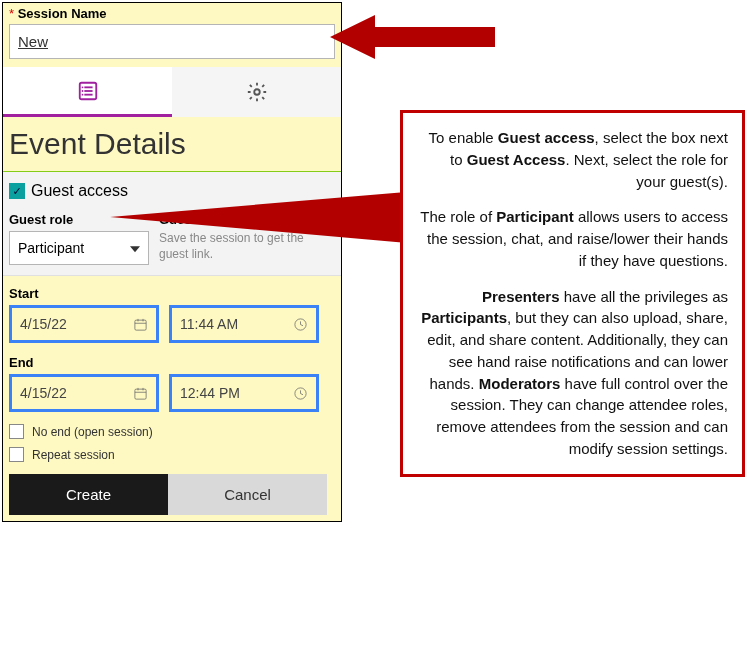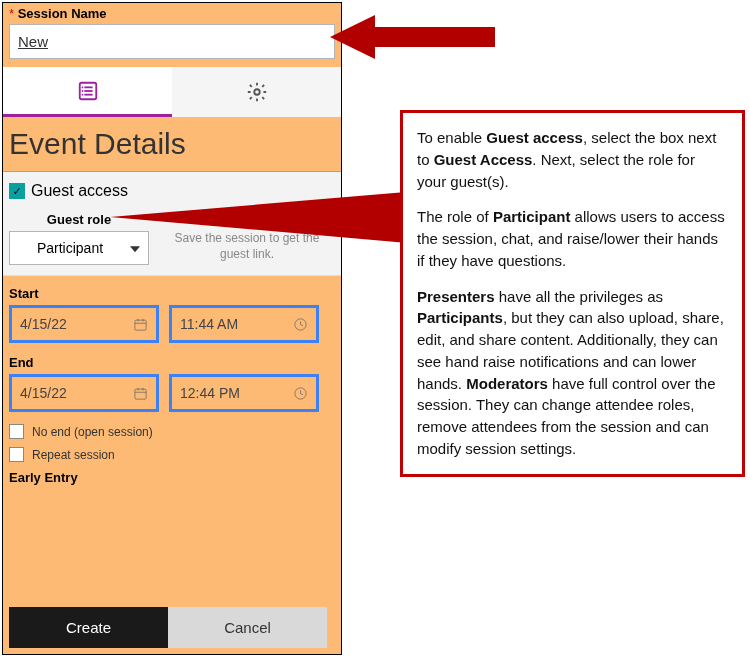--- a/index.html
+++ b/index.html
@@ -8,23 +8,23 @@
       background: #fff;
       width: 750px;
       height: 657px;
       position: relative;
     }
     .panel {
       position: absolute;
       left: 2px;
       top: 2px;
       width: 340px;
-      height: 653px;
+      height: 520px;
       border: 1px solid #000;
-      background: #fdba74;
+      background: #fef9c3;
       display: flex;
       flex-direction: column;
       overflow: hidden;
     }
     .field-label {
       font-size: 13px;
       font-weight: bold;
       padding: 3px 6px 3px 6px;
     }
     .req { color: #d00; font-weight: normal; }
@@ -66,21 +66,21 @@
       padding: 10px 6px;
       border-bottom: 1px solid #e0e0e0;
     }
     .chk-row { display: flex; align-items: center; gap: 6px; }
     .chkbox {
       width: 16px; height: 16px; border: 2px solid #0aa0a0; background: #0aa0a0;
       display: flex; align-items: center; justify-content: center;
       color: #003; font-size: 11px; line-height: 1;
     }
     .guest-row { display: flex; gap: 10px; margin-top: 12px; }
-    .guest-col { display: flex; flex-direction: column; text-align: center; }
+    .guest-col { display: flex; flex-direction: column; }
     .sub-label { font-size: 13px; font-weight: bold; margin-bottom: 4px; }
     .select-box {
       border: 1px solid #b5b5b5; background: #fff; padding: 8px 26px 8px 8px;
       font-size: 14px; position: relative; width: 140px;
     }
     .select-box::after {
       content: ""; position: absolute; right: 8px; top: 50%; transform: translateY(-30%);
       border-left: 5px solid transparent; border-right: 5px solid transparent;
       border-top: 6px solid #333;
     }
@@ -120,21 +120,21 @@
       position: absolute;
       left: 400px; top: 110px;
       width: 345px;
       border: 3px solid #c00000;
       padding: 14px 14px;
       font-size: 15px;
       line-height: 1.45;
       color: #111;
       background: #fff;
     }
-    .callout p { margin-bottom: 14px; }
+    .callout p { margin-bottom: 14px; text-align: right; }
     .callout p:last-child { margin-bottom: 0; }
     .callout b { font-weight: bold; }
     .ico { width: 15px; height: 15px; stroke: #666; fill: none; stroke-width: 1.2; }
   </style>
 </head>
 <body>
 
 <div class="panel">
 
   <div class="field-label">

